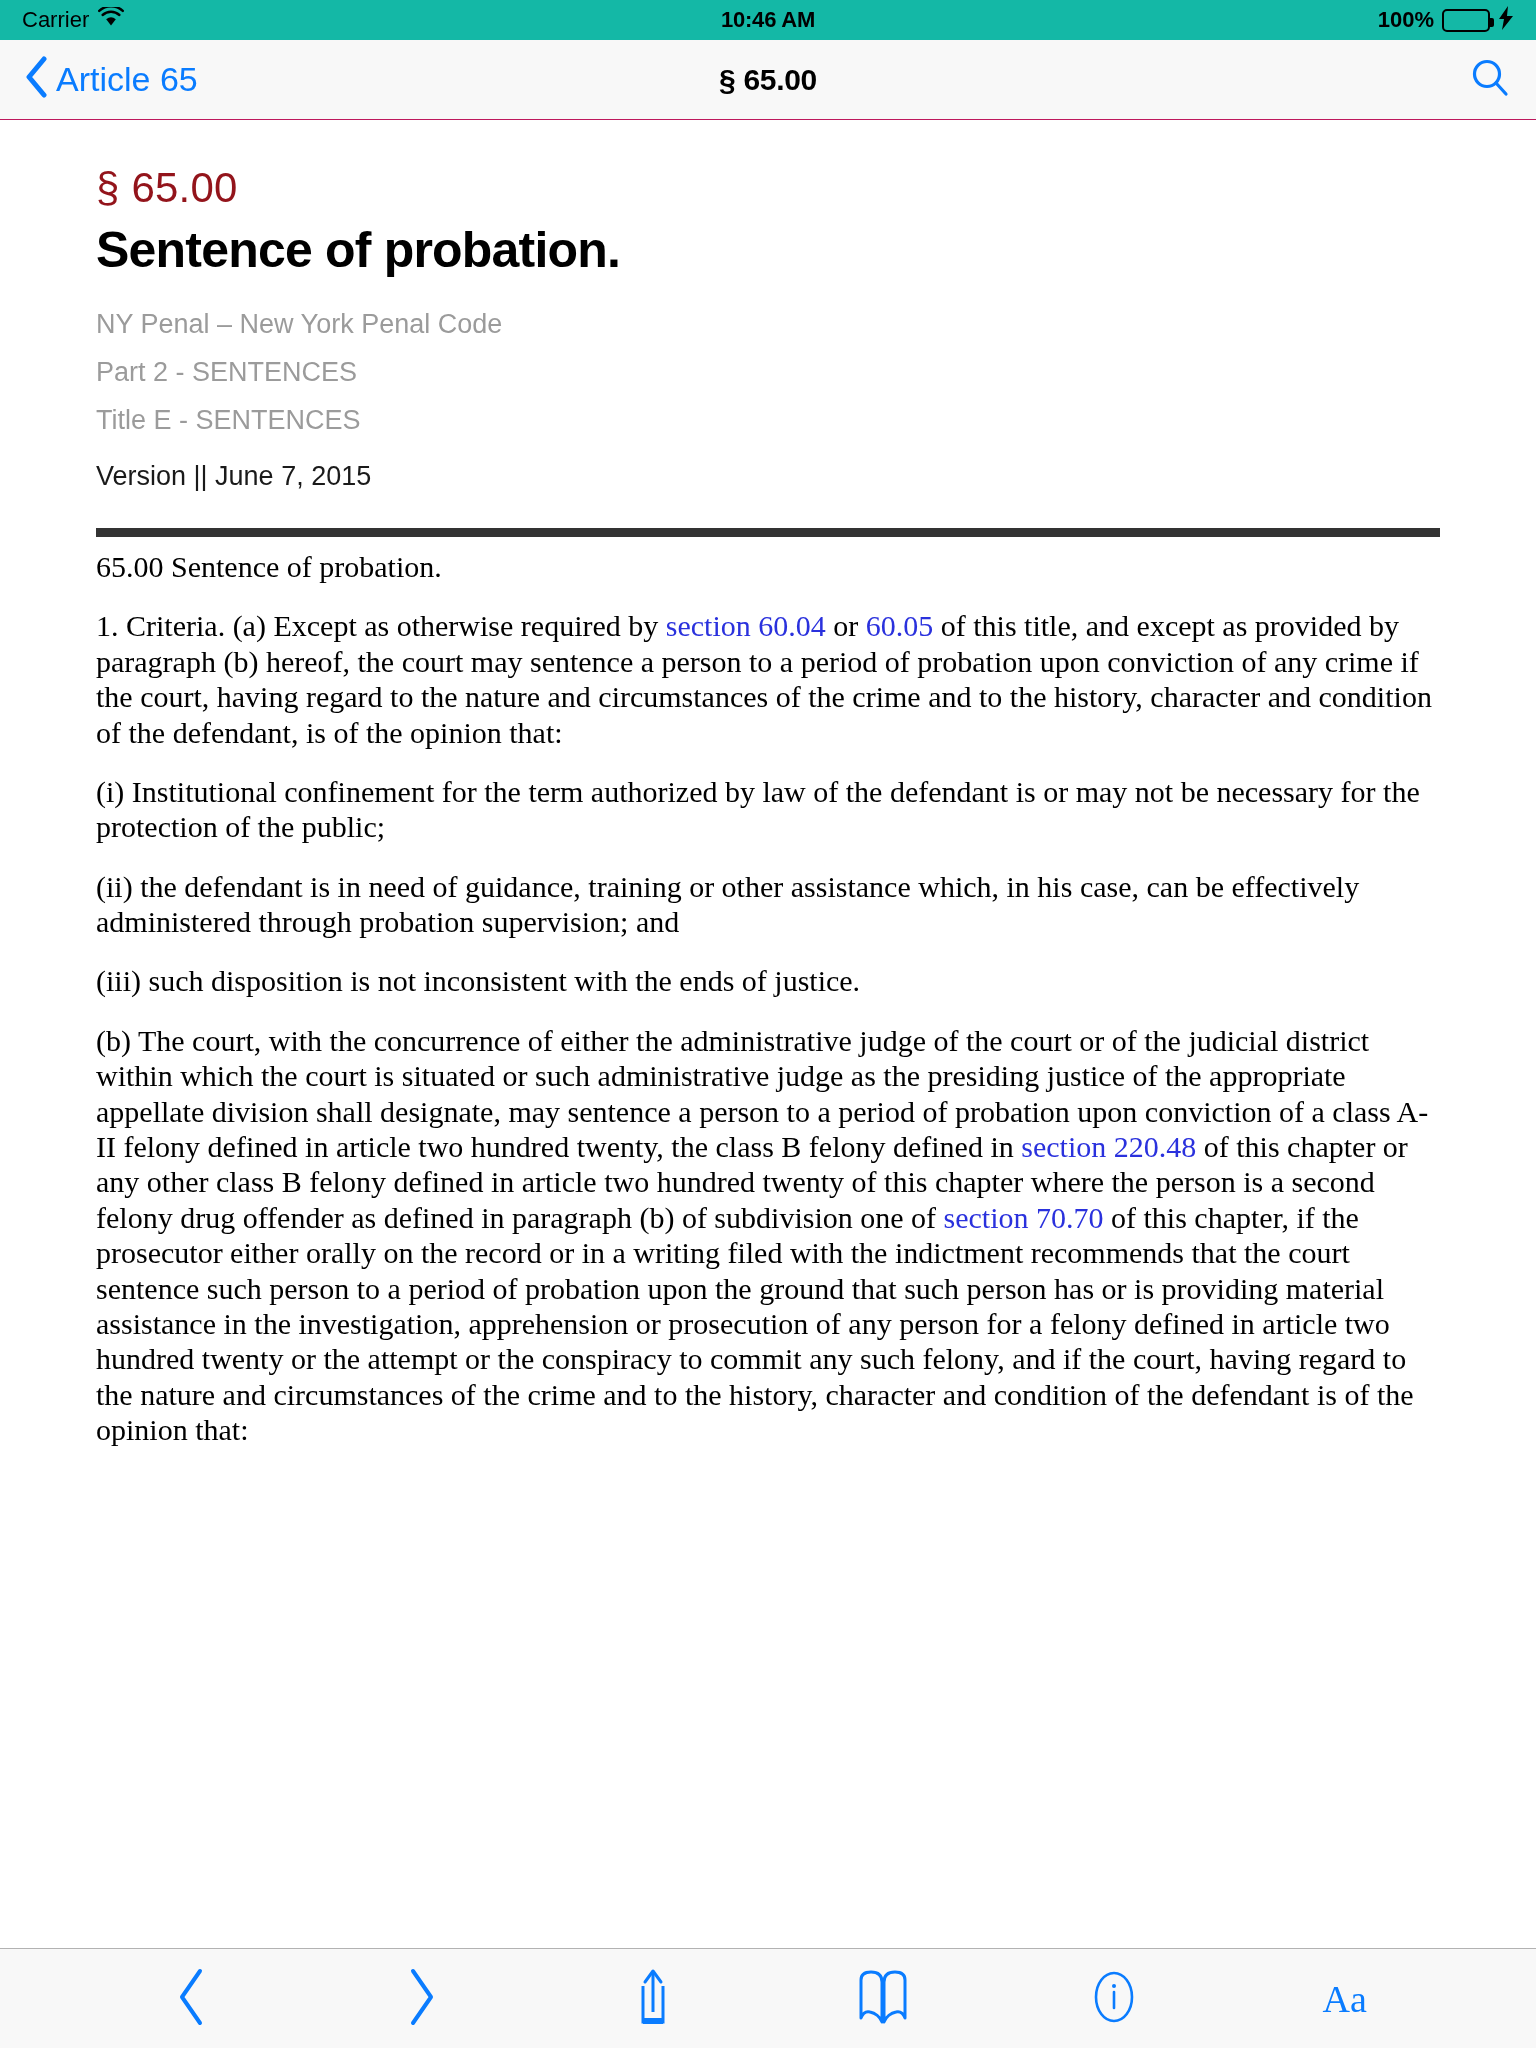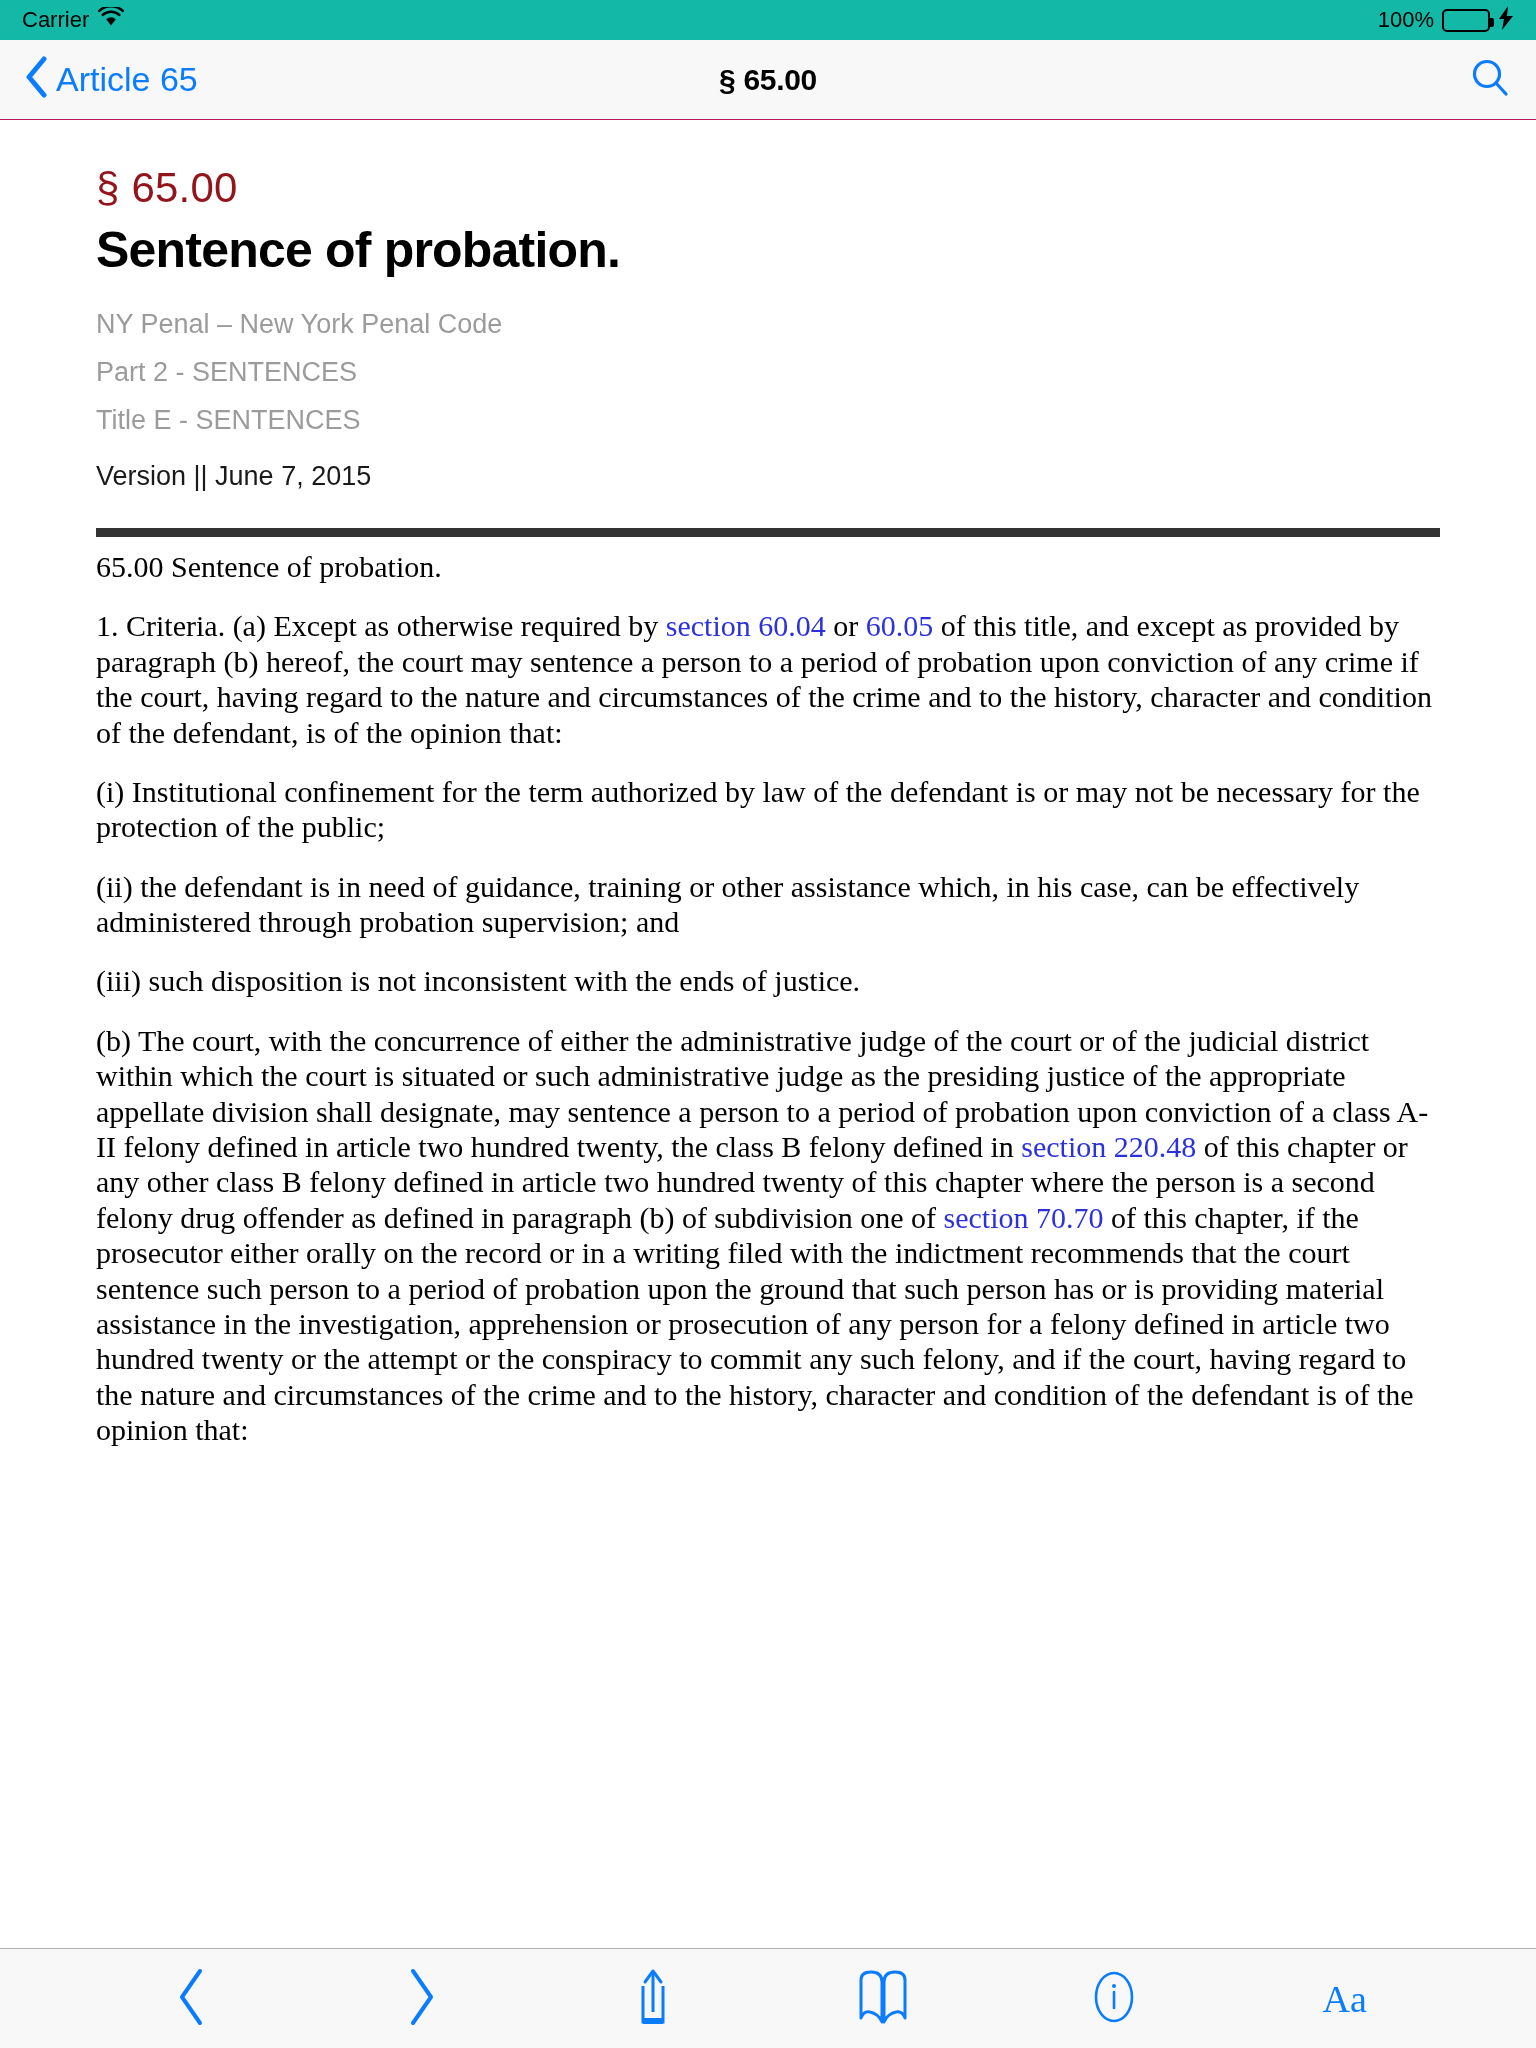--- a/index.html
+++ b/index.html
@@ -48,21 +48,21 @@
     letter-spacing: -0.2px;
     pointer-events: none;
   }
   .status-right {
     display: flex;
     align-items: center;
     gap: 8px;
     margin-left: auto;
     z-index: 2;
     font-size: 22px;
-    font-weight: normal;
+    font-weight: bold;
   }
   .carrier-label { font-size: 22px; }
 
   .wifi-icon { display: block; }
 
   .battery {
     width: 48px;
     height: 23px;
     border: 2px solid #000;
     border-radius: 5px;
@@ -224,20 +224,21 @@
     <div class="status-left">
       <span class="carrier-label">Carrier</span>
       <span class="wifi-icon">
         <svg width="26" height="20" viewBox="0 0 26 20">
           <path d="M13 18.5 L8.2 12.2 A7.6 7.6 0 0 1 17.8 12.2 Z" fill="#000"></path>
           <path d="M4.6 8.0 A12.6 12.6 0 0 1 21.4 8.0" stroke="#000" stroke-width="2.4" fill="none" stroke-linecap="round"></path>
           <path d="M1.2 3.9 A17.4 17.4 0 0 1 24.8 3.9" stroke="#000" stroke-width="2.4" fill="none" stroke-linecap="round"></path>
         </svg>
       </span>
     </div>
+    <div class="status-center">10:46 AM</div>
     <div class="status-right">
       <span>100%</span>
       <span class="battery">
         <span class="battery-fill" style="width:100%"></span>
       </span>
       <span class="bolt">
         <svg width="16" height="24" viewBox="0 0 16 24">
             <path d="M10 0 L1 13 h5 l-2 11 L15 10 h-6 z" fill="#000"></path>
           </svg>
       </span>

